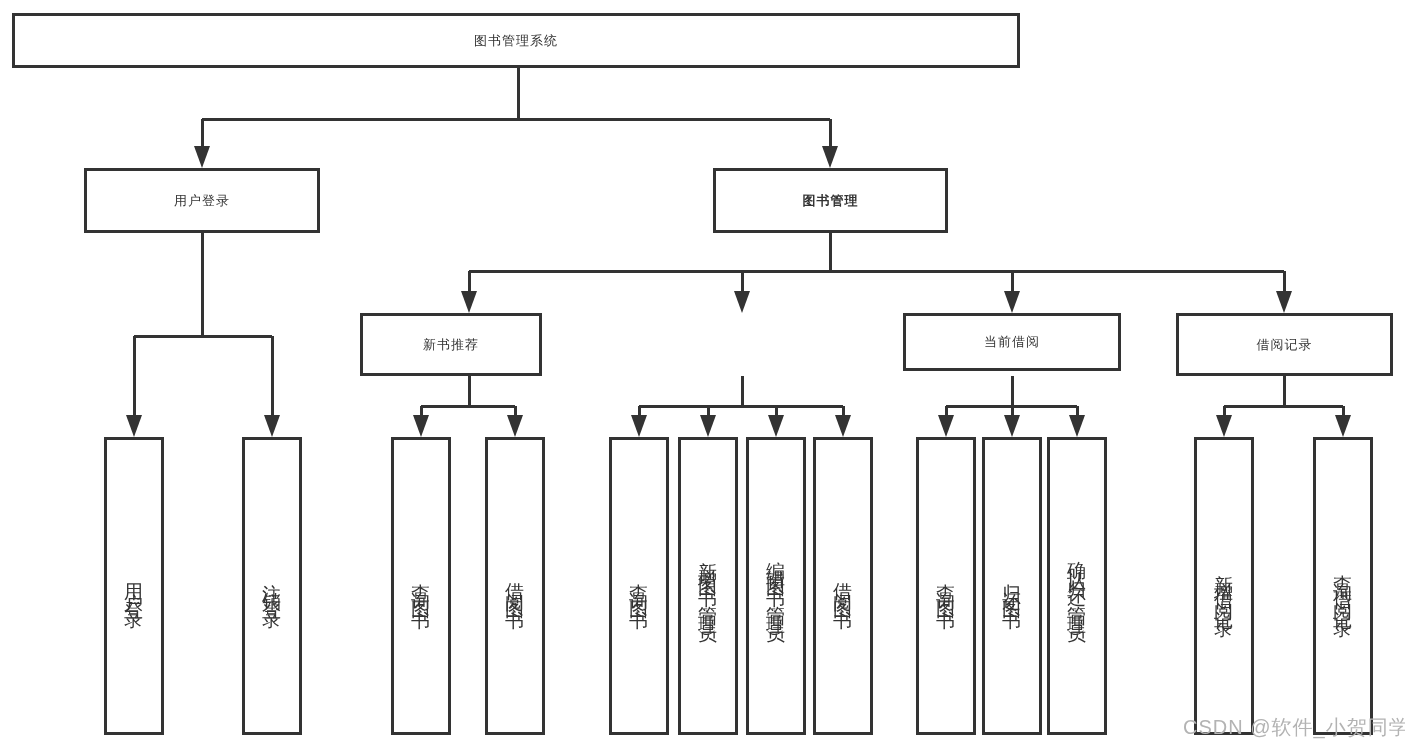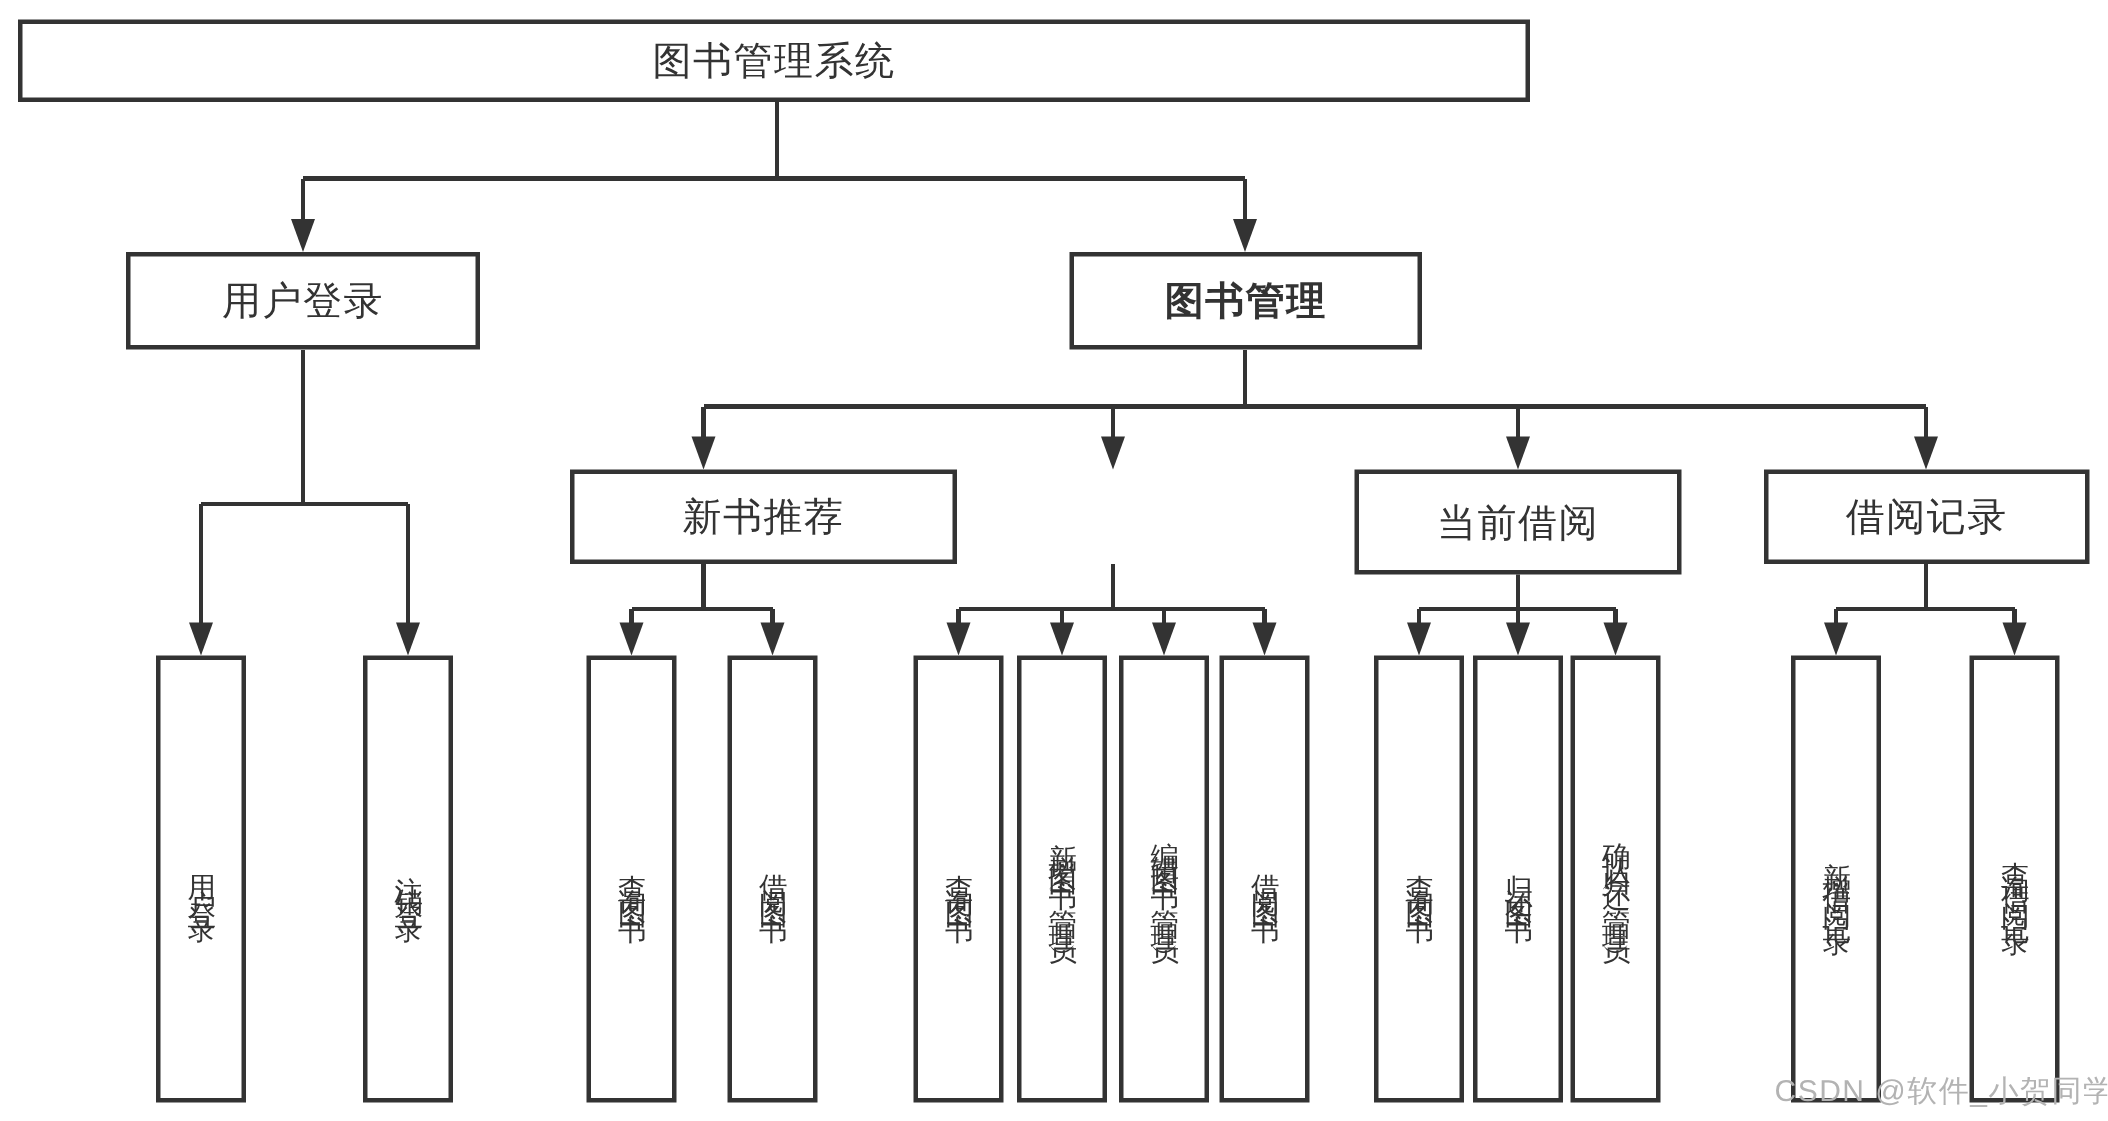--- a/index.html
+++ b/index.html
@@ -27,21 +27,21 @@
     position: absolute;
     box-sizing: border-box;
     background: #ffffff;
     border: 3px solid #333333;
     color: #333333;
     display: flex;
     align-items: center;
     justify-content: center;
     text-align: center;
   }
-  .h-box { font-size: 26px; letter-spacing: 1px; }
+  .h-box { font-size: 13px; letter-spacing: 1px; }
   .v-box {
     writing-mode: vertical-rl;
     text-orientation: mixed;
     font-size: 19px;
     letter-spacing: 9px;
     line-height: 1;
   }
   .watermark {
     position: absolute;
     left: 1183px;
@@ -91,22 +91,22 @@
     <path d="M1284 376 V406 M1224 406 H1343 M1224 406 V416 M1343 406 V416"></path>
     <polygon points="1216,415 1232,415 1224,437"></polygon>
     <polygon points="1335,415 1351,415 1343,437"></polygon>
   </svg>
 
   <div class="box h-box" style="left:12px; top:13px; width:1008px; height:55px;">图书管理系统</div>
 
   <div class="box h-box" style="left:84px; top:168px; width:236px; height:65px;">用户登录</div>
   <div class="box h-box" style="left:713px; top:168px; width:235px; height:65px;font-weight:bold;">图书管理</div>
 
-  <div class="box h-box" style="left:380px; top:313px; width:258px; height:63px;text-align:right;">新书推荐</div>
-  <div class="box h-box" style="left:903px; top:313px; width:218px; height:70px;">当前借阅</div>
+  <div class="box h-box" style="left:360px; top:313px; width:182px; height:63px;text-align:right;">新书推荐</div>
+  <div class="box h-box" style="left:903px; top:313px; width:218px; height:58px;">当前借阅</div>
   <div class="box h-box" style="left:1176px; top:313px; width:217px; height:63px;">借阅记录</div>
 
   <div class="box v-box" style="left:104px; top:437px; width:60px; height:298px;">用户登录</div>
   <div class="box v-box" style="left:242px; top:437px; width:60px; height:298px;">注销登录</div>
 
   <div class="box v-box" style="left:391px; top:437px; width:60px; height:298px;">查询图书</div>
   <div class="box v-box" style="left:485px; top:437px; width:60px; height:298px;">借阅图书</div>
 
   <div class="box v-box" style="left:609px; top:437px; width:60px; height:298px;">查询图书</div>
   <div class="box v-box" style="left:678px; top:437px; width:60px; height:298px;">新增图书（管理员）</div>

